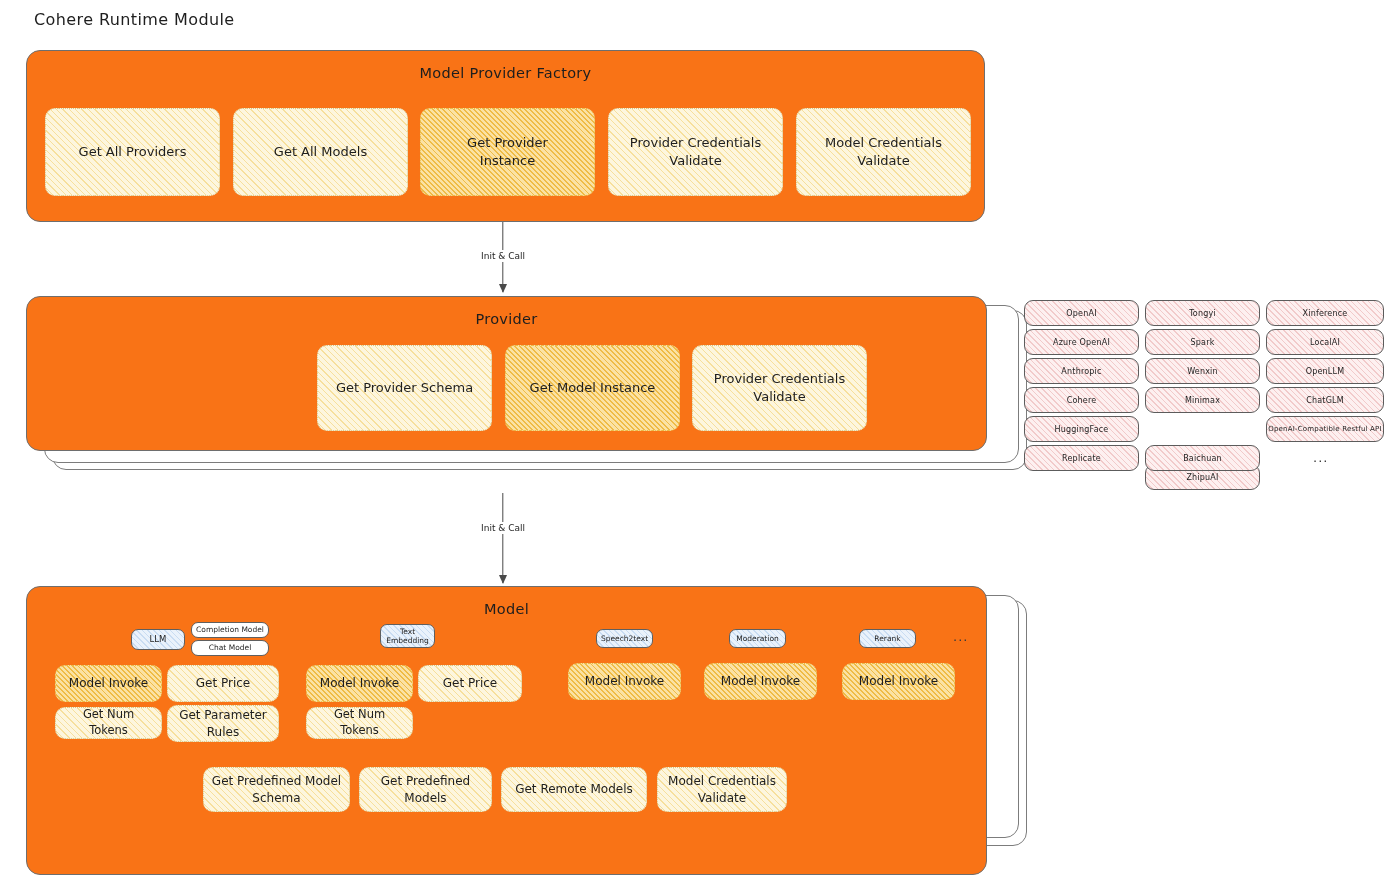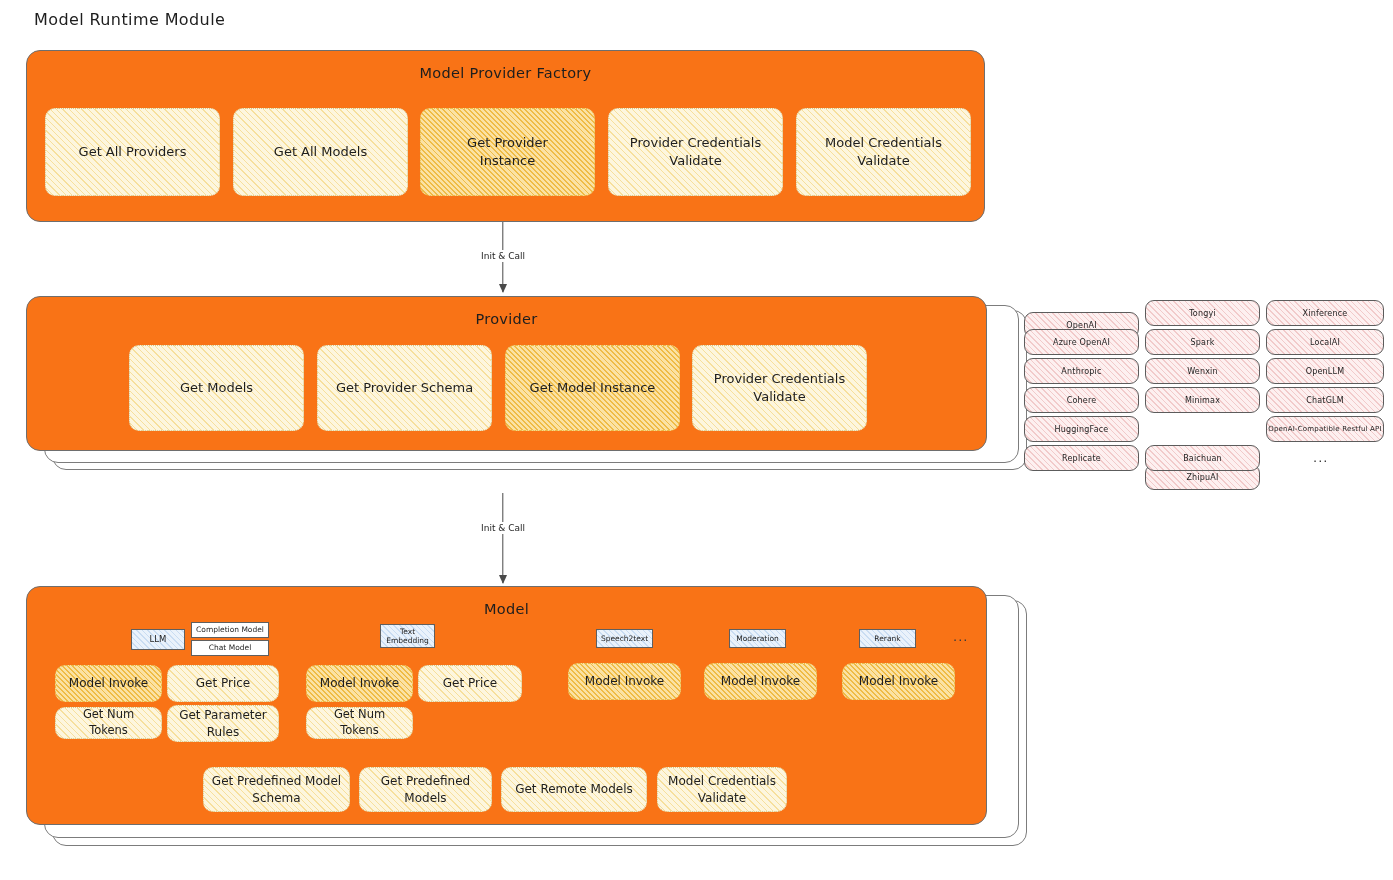--- a/index.html
+++ b/index.html
@@ -98,21 +98,21 @@
         rgba(226,150,150,.42) 0px,
         rgba(226,150,150,.42) 1px,
         rgba(255,255,255,0) 1px,
         rgba(255,255,255,0) 4px);
   }
 
   
   .badge {
     position: absolute;
     border: 1.2px solid #5f5f5f;
-    border-radius: 0;
+    border-radius: 7px;
     display: flex;
     align-items: center;
     justify-content: center;
     text-align: center;
     font-size: 7.5px;
     line-height: 1.25;
     color: #1e1e1e;
     background-color: #eaf2fb;
     background-image:
       repeating-linear-gradient(45deg,
@@ -158,21 +158,21 @@
   .ellipsis {
     position: absolute;
     font-size: 13px;
     color: #3a3a3a;
     letter-spacing: 1px;
   }
 </style>
 </head>
 <body>
 
-<div id="page-title">Model Runtime Module</div>
+<div id="page-title">Cohere Runtime Module</div>
 
 <div class="card-stack" style="left:26px; top:50px; width:959px; height:172px;">
   <div class="card" style="height:172px;">
     <div class="card-title">Model Provider Factory</div>
 
     <div class="node" style="left:18px; top:57px; width:175px; height:88px; font-size:13px;">
       <span>Get All Providers</span>
     </div>
     <div class="node" style="left:206px; top:57px; width:175px; height:88px; font-size:13px;">
       <span>Get All Models</span>
@@ -194,38 +194,35 @@
   <div class="head"></div>
   <div class="label" style="top:28px;">Init &amp; Call</div>
 </div>
 
 <div class="card-stack" style="left:26px; top:296px; width:975px; height:175px;">
   <div class="shadow-layer" style="left:26px; top:14px; width:975px; height:160px;"></div>
   <div class="shadow-layer" style="left:18px; top:9px; width:975px; height:158px;"></div>
   <div class="card" style="width:961px; height:155px;">
     <div class="card-title">Provider</div>
 
-    <div class="node" style="left:102px; top:48px; width:175px; height:86px; font-size:13px;">
-      <span>Get Models</span>
-    </div>
     <div class="node" style="left:290px; top:48px; width:175px; height:86px; font-size:13px;">
       <span>Get Provider Schema</span>
     </div>
     <div class="node hl" style="left:478px; top:48px; width:175px; height:86px; font-size:13px;">
       <span>Get Model Instance</span>
     </div>
     <div class="node" style="left:665px; top:48px; width:175px; height:86px; font-size:13px;">
       <span>Provider Credentials<br>Validate</span>
     </div>
   </div>
 </div>
 
 <div style="position:absolute; left:1024px; top:300px; width:360px; height:175px;">
 
-  <div class="chip" style="left:0px; top:12px; width:115px; height:26px;">
+  <div class="chip" style="left:0px; top:0px; width:115px; height:26px;">
     <span>OpenAI</span>
     </div>
   <div class="chip" style="left:0px; top:29px; width:115px; height:26px;">
     <span>Azure OpenAI</span>
     </div>
   <div class="chip" style="left:0px; top:58px; width:115px; height:26px;">
     <span>Anthropic</span>
     </div>
   <div class="chip" style="left:0px; top:87px; width:115px; height:26px;">
     <span>Cohere</span>
@@ -277,21 +274,21 @@
 
 <div class="arrow" style="left:483px; top:493px; width:40px; height:90px;">
   <div class="line"></div>
   <div class="head"></div>
   <div class="label" style="top:29px;">Init &amp; Call</div>
 </div>
 
 <div class="card-stack" style="left:26px; top:586px; width:975px; height:262px;">
   <div class="shadow-layer" style="left:26px; top:14px; width:975px; height:246px;"></div>
   <div class="shadow-layer" style="left:18px; top:9px; width:975px; height:243px;"></div>
-  <div class="card" style="width:961px; height:239px;">
+  <div class="card" style="width:961px; height:289px;">
     <div class="card-title">Model</div>
 
     <div class="badge" style="left:104px; top:42px; width:54px; height:21px; font-size:8.5px;">
       <span>LLM</span>
     </div>
     <div class="badge plain" style="left:164px; top:35px; width:78px; height:16px;">
       <span>Completion Model</span>
     </div>
     <div class="badge plain" style="left:164px; top:53px; width:78px; height:16px;">
       <span>Chat Model</span>

